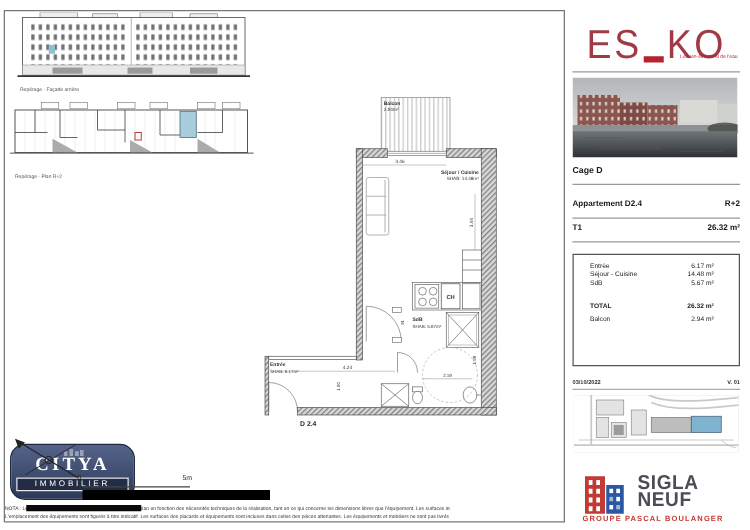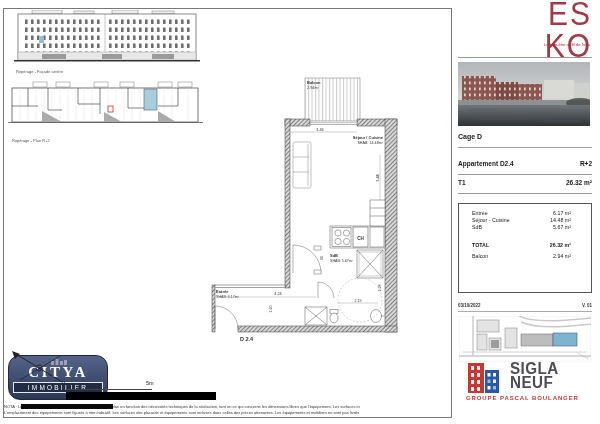--- a/index.html
+++ b/index.html
@@ -3,36 +3,36 @@
 <meta charset="utf-8">
 <style>
   html,body{margin:0;padding:0;background:#fff;}
   .page{position:relative;width:600px;height:424px;background:#fff;overflow:hidden;
         font-family:"Liberation Sans",sans-serif;color:#1a1a1a;}
   .abs{position:absolute;}
   .frame{position:absolute;left:3px;top:8px;width:447px;height:408px;border:1px solid #777;}
   .caption{position:absolute;font-size:4px;color:#555;}
   .hline{position:absolute;height:1px;background:#999;}
   
-  .brandrow{position:absolute;left:458px;top:8px;width:134px;height:44px;display:flex;align-items:flex-end;justify-content:center;flex-direction:column;}
+  .brandrow{position:absolute;left:458px;top:8px;width:134px;height:44px;display:flex;align-items:flex-end;justify-content:center;}
   .brandtxt{font-size:30px;color:#a03a44;letter-spacing:2px;line-height:30px;transform:scaleY(1.08);}
   .underscore{display:inline-block;width:16px;height:5px;background:#b4232e;margin:0 2px 2px 2px;}
   .tagline{position:absolute;left:500px;top:42px;width:90px;text-align:right;font-size:4px;color:#b4232e;}
   .photo{position:absolute;left:458px;top:62px;width:132px;height:64px;}
   .cage{position:absolute;left:458px;top:133px;font-size:7px;font-weight:bold;}
   .rcrow{position:absolute;left:458px;width:134px;display:flex;justify-content:space-between;font-weight:bold;font-size:6.5px;}
   .tbl{position:absolute;left:458px;top:203px;width:134px;height:90px;border:1px solid #555;box-sizing:border-box;}
   .tbl-row{display:flex;justify-content:space-between;padding:0 20px 0 13px;font-size:5.3px;line-height:7.2px;color:#222;}
   .tbl-top{margin-top:6px;}
   .tbl-total{margin-top:10px;font-weight:bold;}
   .tbl-balcon{margin-top:4px;}
   .daterow{position:absolute;left:458px;top:303px;width:134px;display:flex;justify-content:space-between;
            font-size:4.5px;font-weight:bold;color:#333;}
   .siteplan{position:absolute;left:459px;top:316px;width:132px;height:46px;}
-  .sigla{position:absolute;left:462px;top:361px;width:130px;height:46px;}
+  .sigla{position:absolute;left:462px;top:379px;width:130px;height:46px;}
   .sigla-name{position:absolute;left:48px;top:1px;font-size:16px;font-weight:bold;color:#4c4c54;
               line-height:13.5px;letter-spacing:.5px;transform:scaleX(.95);transform-origin:left;}
   .sigla-group{position:absolute;left:4px;top:34px;font-size:6px;font-weight:bold;color:#c23a34;letter-spacing:.9px;white-space:nowrap;}
   
   .citya{position:absolute;left:8px;top:355px;width:100px;height:45px;border-radius:12px;
          background:linear-gradient(#55638a,#2c3a58);border:1px solid #1f2940;box-sizing:border-box;text-align:center;}
   .citya-name{font-family:"Liberation Serif",serif;font-size:15px;font-weight:bold;color:#fff;
               letter-spacing:2.5px;line-height:15px;margin-top:9px;}
   .citya-band{margin:2px 4px 0 4px;height:11px;background:#222c45;border:1px solid #e8e8ee;box-sizing:border-box;
               color:#fff;font-size:6.5px;letter-spacing:2.2px;line-height:9px;}

